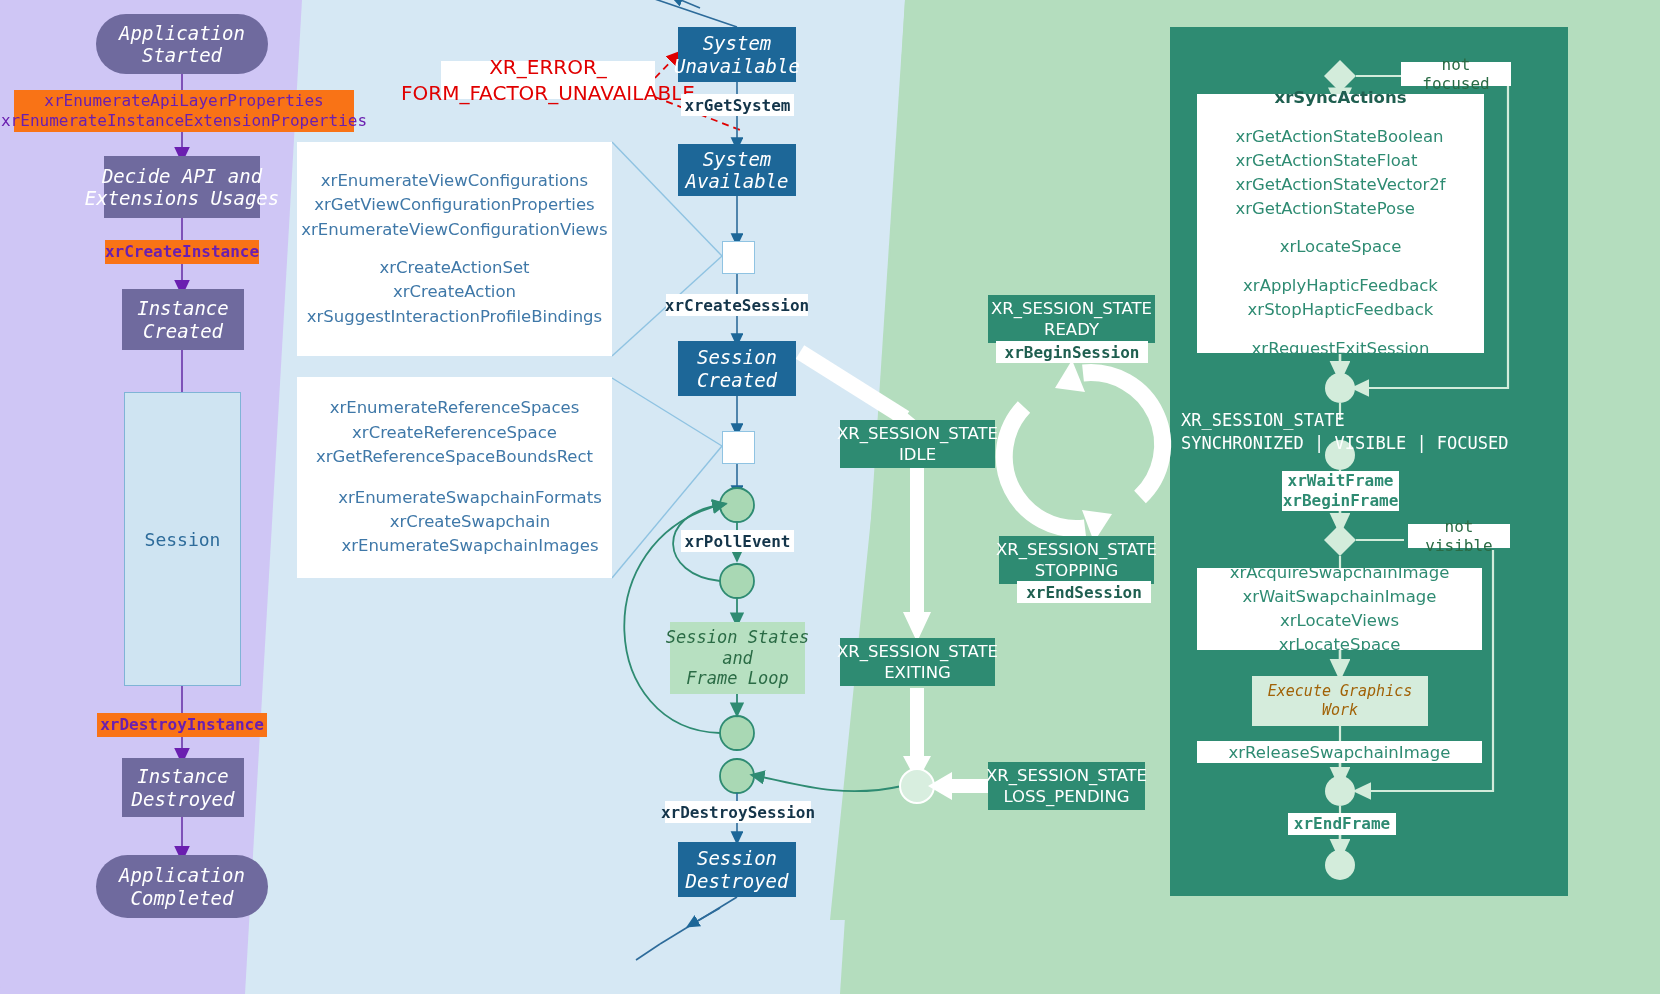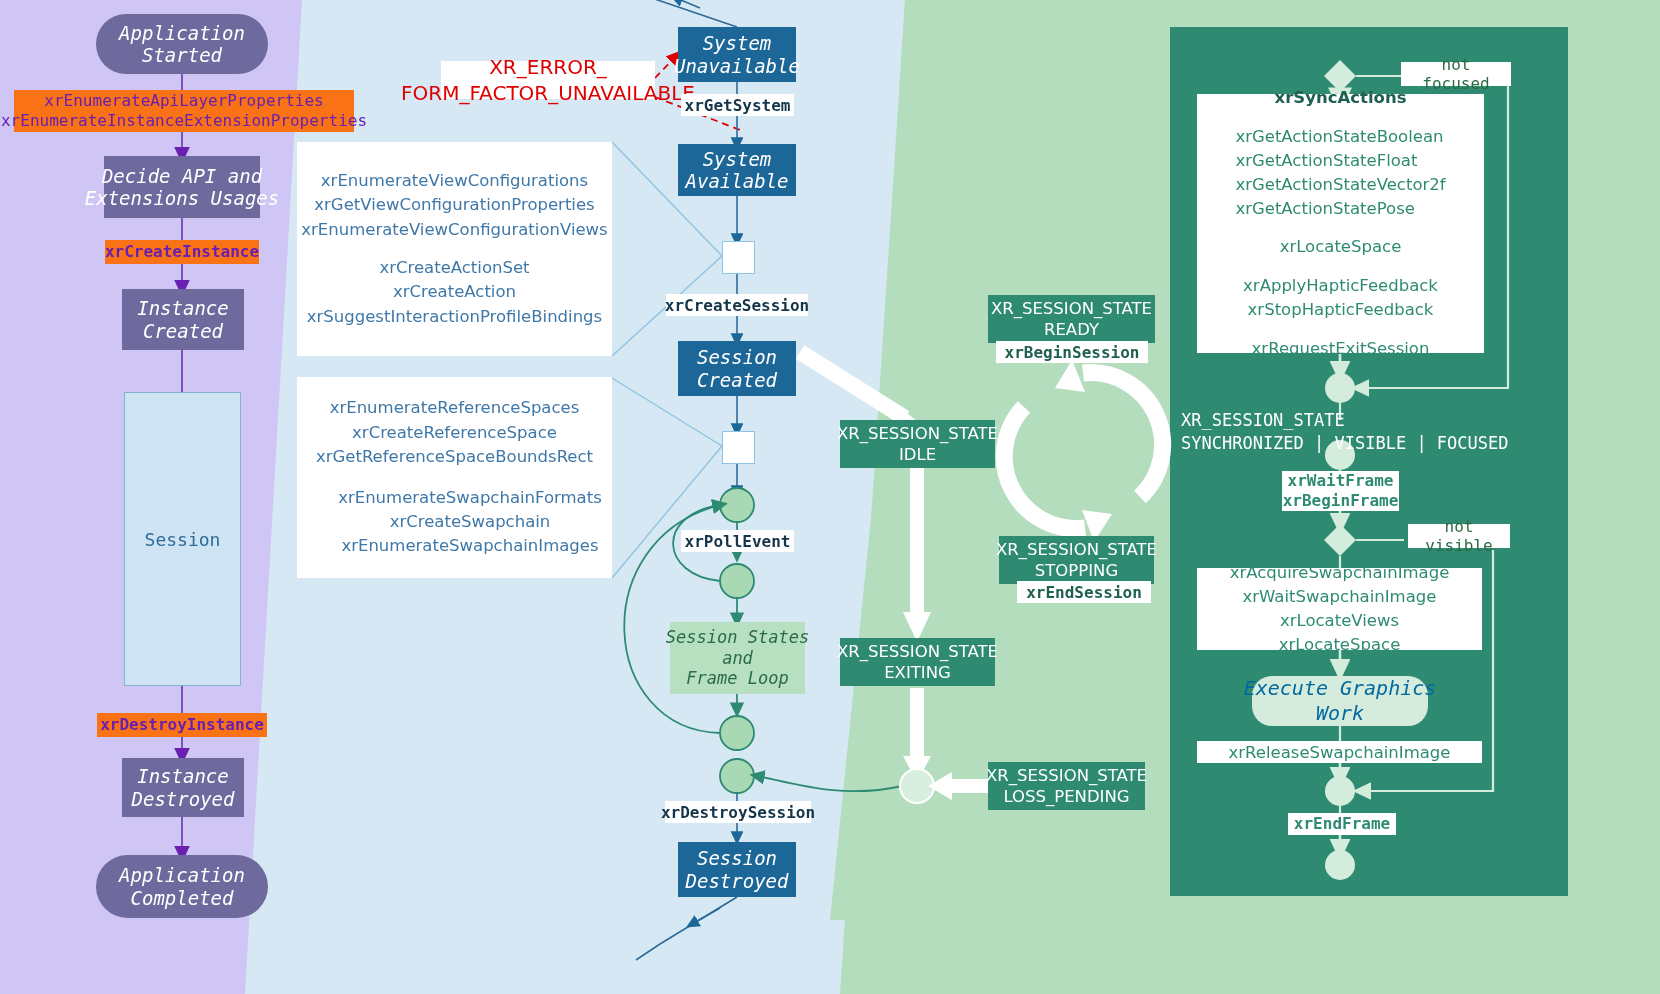--- a/index.html
+++ b/index.html
@@ -37,22 +37,22 @@
            font-family:"DejaVu Sans Mono","Liberation Mono",monospace;}
   .wcard{background:#ffffff;color:#2e8b72;font-size:16.5px;line-height:1.45;
          font-family:"DejaVu Sans","Liberation Sans",sans-serif;}
   .wcard b{color:#1f5f50;font-weight:bold;}
   .wlabel{background:#ffffff;color:#2e8b72;font-size:16px;font-weight:bold;line-height:1.25;
           font-family:"DejaVu Sans Mono","Liberation Mono",monospace;padding:2px 7px;}
   .wlabel2{background:#ffffff;color:#2e8b72;font-size:16.5px;
            font-family:"DejaVu Sans","Liberation Sans",sans-serif;padding:2px 7px;}
   .condlabel{background:#ffffff;color:#2a6b45;font-size:16px;
              font-family:"DejaVu Sans Mono","Liberation Mono",monospace;padding:2px 7px;}
-  .exbox{background:#d5ecdc;color:#0369a1;font-style:italic;font-size:20px;line-height:1.25;
-         font-family:"DejaVu Sans Mono","Liberation Mono",monospace;border-radius:20px;}
+  .exbox{background:#d5ecdc;color:#a16207;font-style:italic;font-size:15px;line-height:1.25;
+         font-family:"DejaVu Sans Mono","Liberation Mono",monospace;}
   .nowrap{white-space:pre;}
 </style>
 </head>
 <body>
 
 <div id="stage">
 
   <svg class="bg" viewBox="0 0 1660 994">
     <defs>
       <marker id="arrPurple" markerWidth="9" markerHeight="9" refX="4.2" refY="4" orient="auto">

